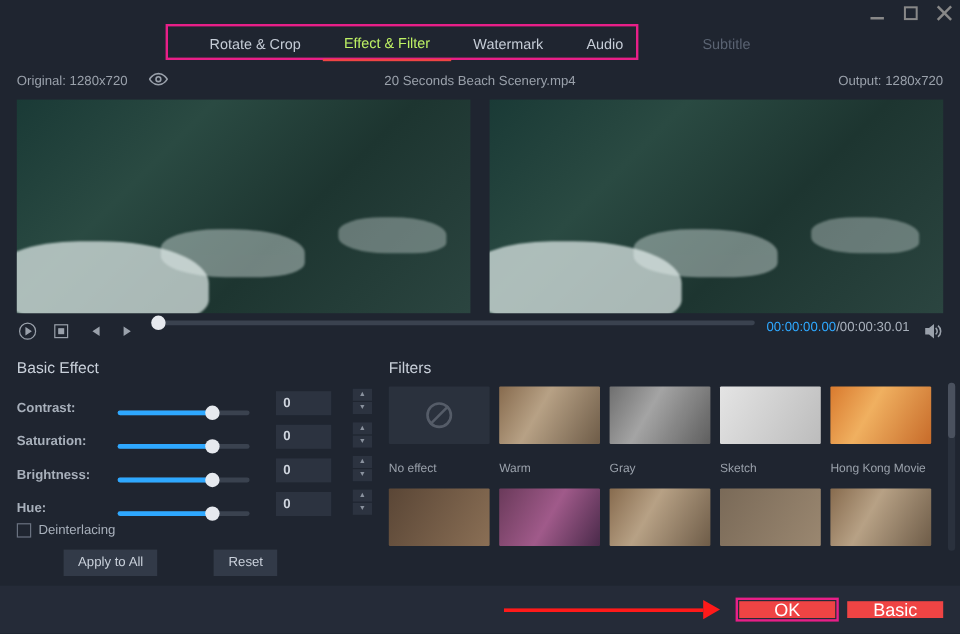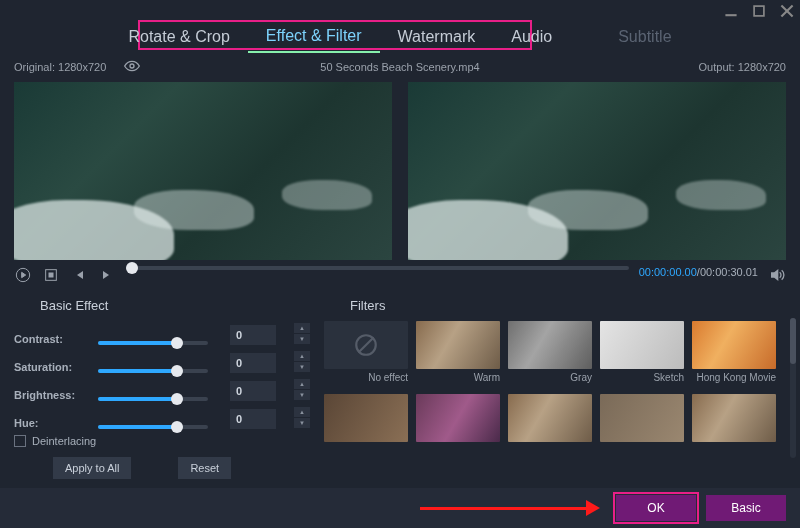--- a/index.html
+++ b/index.html
@@ -2,22 +2,22 @@
 <html><head>
 <meta charset="utf-8">
 <style>
 * { margin: 0; padding: 0; box-sizing: border-box; }
 body { width: 800px; height: 528px; background: #1f2530; font-family: "Segoe UI", Arial, sans-serif; color: #a8b0bb; font-size: 12px; overflow: hidden; position: relative; }
 
 .titlebar { height: 22px; display: flex; justify-content: flex-end; align-items: center; padding-right: 6px; gap: 14px; }
 .titlebar .win-btn { width: 14px; height: 14px; color: #888; cursor: pointer; display:flex; align-items:center; justify-content:center; }
 
 .tabs { display: flex; justify-content: center; align-items: center; height: 30px; gap: 0; position: relative; }
-.tab { padding: 6px 18px; font-size: 16px; color: #c5ccd6; cursor: pointer; position: relative; }
-.tab.active { color: #7dd3fc; border-bottom: 2px solid #86efac; }
+.tab { padding: 6px 18px; font-size: 12px; color: #c5ccd6; cursor: pointer; position: relative; }
+.tab.active { color: #bef264; border-bottom: 2px solid #ef4444; }
 .tab.disabled { color: #5a6372; cursor: default; }
 .tabs-highlight { position: absolute; border: 2px solid #e81f88; top: -2px; height: 30px; pointer-events: none; }
 
 .infobar { display: flex; justify-content: space-between; align-items: center; padding: 6px 14px; font-size: 11px; color: #9aa1ab; }
 .infobar .center-title { position:absolute; left:50%; transform:translateX(-50%); }
 .infobar .left { display:flex; align-items:center; gap:18px;}
 .eye-icon svg { width:16px; height:16px; }
 
 .previews { display: flex; justify-content: space-between; padding: 0 14px; gap: 14px; }
 .preview { width: 378px; height: 178px; background: linear-gradient(135deg,#1a3a36,#2a4a42 30%,#1d3530 60%,#2b4540); position: relative; overflow:hidden; }
@@ -30,21 +30,21 @@
 .pb-btn { width:18px; height:18px; color:#9aa1ab; cursor:pointer; display:flex; align-items:center; justify-content:center; }
 .pb-btn svg { width:16px; height:16px; }
 .scrub { flex:1; height:4px; background:#3a424f; border-radius:2px; position:relative; }
 .scrub-knob { position:absolute; left:0; top:-4px; width:12px; height:12px; background:#e6e9ee; border-radius:50%; }
 .timecode { font-size:11px; }
 .timecode .cur { color:#2ea8ff; }
 .vol-icon svg{ width:16px; height:16px; color:#9aa1ab;}
 
 .lower { display:flex; padding: 6px 14px; gap: 14px; height: 186px; }
 .basic { width: 296px; }
-.section-title { font-size: 13px; color:#c9d0da; margin-bottom:8px; font-weight:500;margin-left:26px;}
+.section-title { font-size: 13px; color:#c9d0da; margin-bottom:8px; font-weight:500;}
 .row { display:flex; align-items:flex-end; height:24px; margin-bottom:4px; gap:18px;font-weight:bold;}
 .row .lbl { width:66px; font-size:11px; }
 .slider { flex:1; height:4px; background:#3a424f; border-radius:2px; position:relative; margin-right:4px;}
 .slider::before { content:""; position:absolute; left:0; top:0; height:4px; background:#2ea8ff; border-radius:2px; width:72%; }
 .slider-knob { position:absolute; left:72%; top:-4px; width:12px; height:12px; background:#e6e9ee; border-radius:50%; transform:translateX(-50%);}
 .numbox { width:46px; height:20px; background:#2c3340; display:flex; align-items:center; padding:0 6px; font-size:11px; color:#cfd5de;}
 .spin { width:16px; display:flex; flex-direction:column; }
 .spin div { height:10px; background:#2c3340; margin-bottom:1px; display:flex; align-items:center; justify-content:center; font-size:6px; color:#8a929e; cursor:pointer;}
 
 .checkbox-row { display:flex; align-items:center; gap:6px; margin-top:6px; font-size:11px;text-align:center;}
@@ -58,26 +58,26 @@
 .filter-item { width: 84px; }
 .filter-thumb { width:84px; height:48px; background:linear-gradient(120deg,#876b4e,#b7a185 40%,#6e5c48); border-radius:1px; position:relative; overflow:hidden;}
 .filter-thumb.noeffect { background:#2a313d; display:flex; align-items:center; justify-content:center; }
 .filter-thumb.noeffect svg { width:26px; height:26px; color:#555c68; }
 .filter-thumb.gray { filter: grayscale(1); }
 .filter-thumb.sketch { background:linear-gradient(120deg,#e4e4e4,#bcbcbc);}
 .filter-thumb.hk { background:linear-gradient(120deg,#d97a2e,#f0b060 40%,#c76b2a);}
 .filter-thumb.row2a { background:linear-gradient(120deg,#5a4636,#8a6f55);}
 .filter-thumb.row2b { background:linear-gradient(120deg,#6a3a5a,#a05a8a 50%,#4a2a4a);}
 .filter-thumb.row2d { background:linear-gradient(120deg,#7a6a58,#9a8770);}
-.filter-label { text-align:right; font-size:10px; color:#9aa1ab; margin-top:3px; height:14px; overflow:hidden;}
+.filter-label { text-align:left; font-size:10px; color:#9aa1ab; margin-top:15px; height:14px; overflow:hidden;}
 .scrollbar { position:absolute; right:-10px; top:20px; width:6px; height:140px; background:#2a313d; border-radius:3px;}
 .scrollbar-thumb { width:6px; height:46px; background:#4a515e; border-radius:3px;}
 
 .footer { position:absolute; bottom:0; left:0; right:0; height:40px; background:#252b38; display:flex; justify-content:flex-end; align-items:center; padding-right:14px; gap:10px;}
-.footer .main-btn { width:80px; height:26px; background:#701a75; color:#fff; font-size:12px; border:none; cursor:pointer; display:flex; align-items:center; justify-content:center;}
+.footer .main-btn { width:80px; height:14px; background:#ef4444; color:#fff; font-size:15px; border:none; cursor:pointer; display:flex; align-items:center; justify-content:center;}
 .footer .ok-btn { outline:2px solid #e81f88; outline-offset:1px; }
 
 .arrow-annot { position:absolute; bottom:14px; right:200px; width:180px; height:12px; pointer-events:none;}
 .arrow-annot .line { position:absolute; top:5px; left:0; right:14px; height:3px; background:#ff1a1a;}
 .arrow-annot .head { position:absolute; right:0; top:-2px; width:0; height:0; border-left:14px solid #ff1a1a; border-top:8px solid transparent; border-bottom:8px solid transparent;}
 </style>
 </head>
 <body>
 
 <div class="titlebar">
@@ -109,21 +109,21 @@
 </div>
 
 <div class="infobar">
   <div class="left">
     <span>Original: 1280x720</span>
     <span class="eye-icon"><svg viewBox="0 0 24 24" fill="none" stroke="#9aa1ab" stroke-width="2">
           <path d="M1 12s4-7 11-7 11 7 11 7-4 7-11 7S1 12 1 12z"></path>
           <circle cx="12" cy="12" r="3"></circle>
         </svg></span>
   </div>
-  <span class="center-title">50 Seconds Beach Scenery.mp4</span>
+  <span class="center-title">20 Seconds Beach Scenery.mp4</span>
   <span>Output: 1280x720</span>
 </div>
 
 <div class="previews">
   <div class="preview">
       <div class="wave w1"></div>
       <div class="wave w2"></div>
       <div class="wave w3"></div>
     </div>
   <div class="preview">

